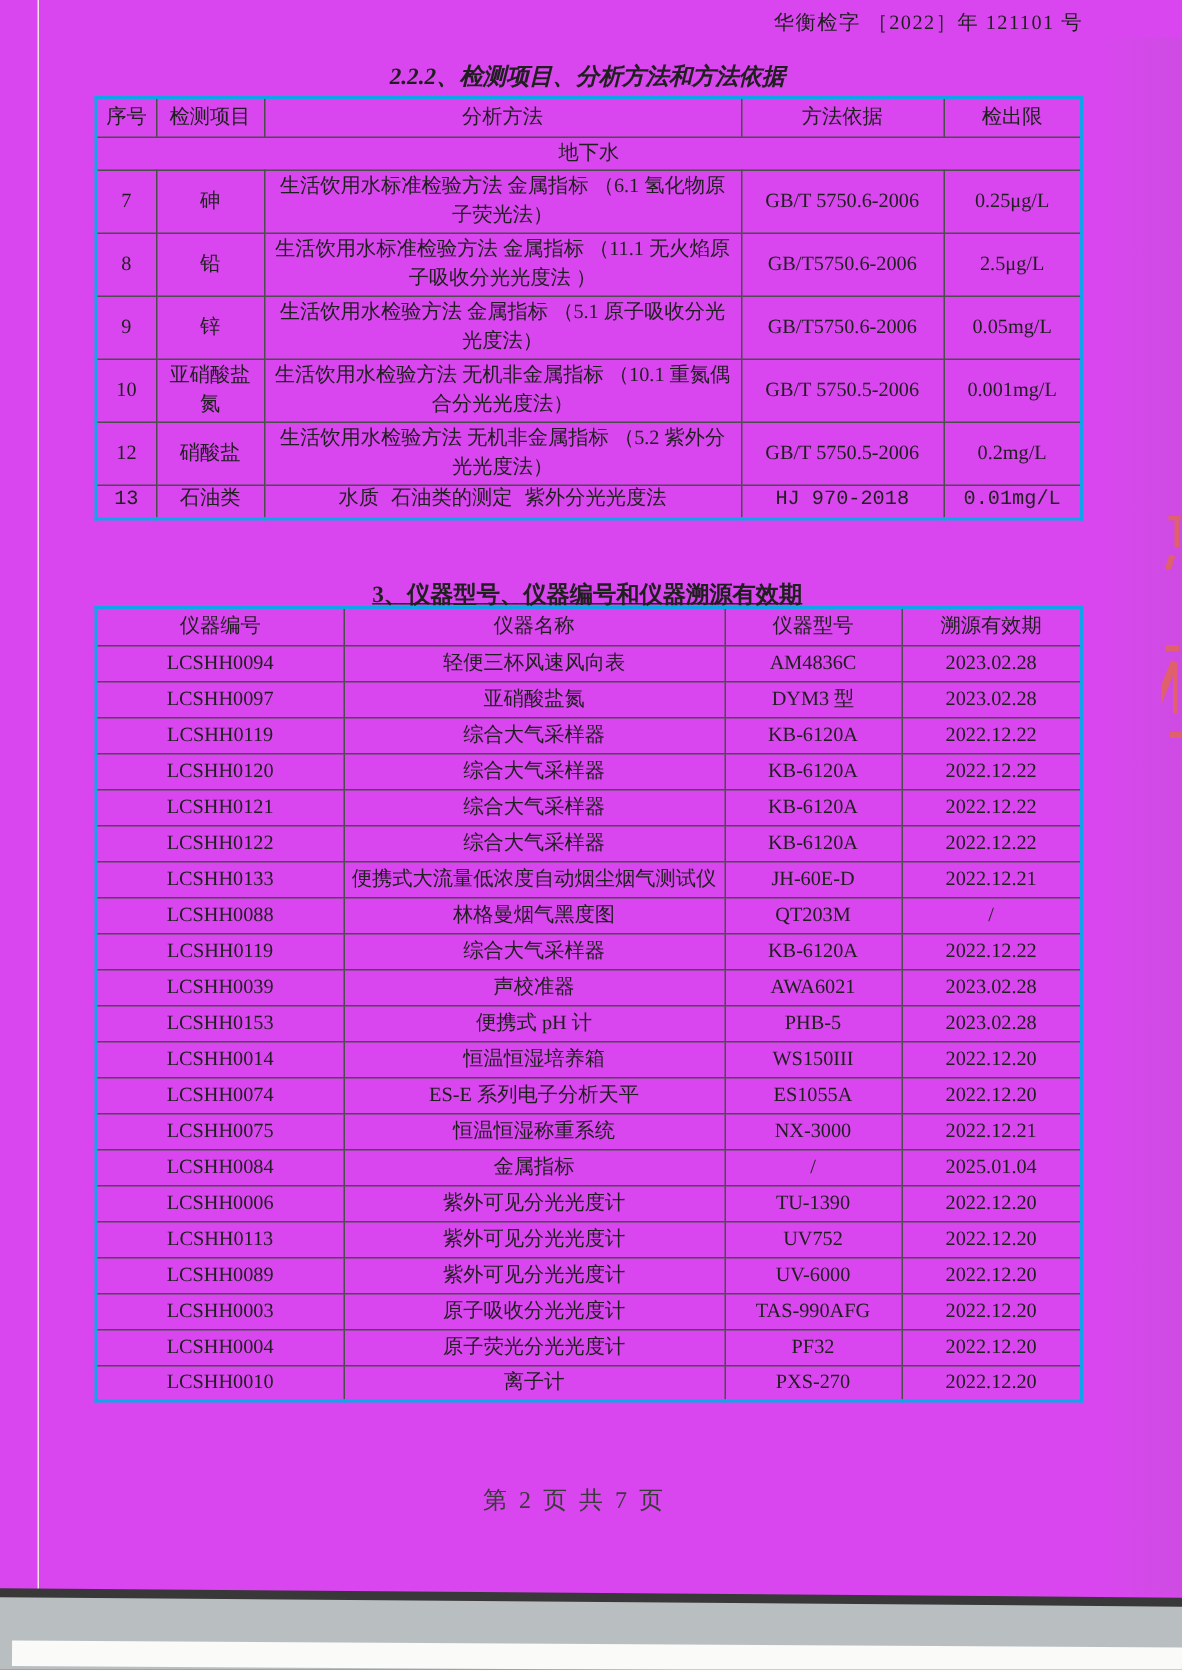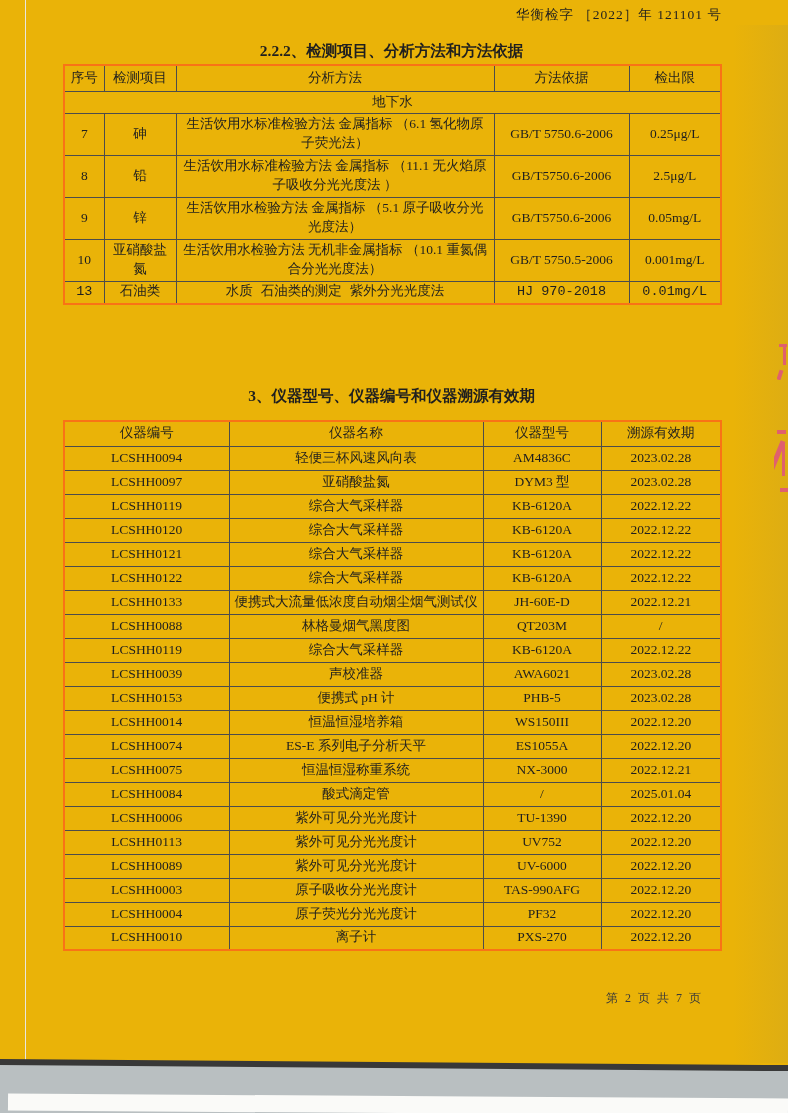--- a/index.html
+++ b/index.html
@@ -5,61 +5,61 @@
   * { margin:0; padding:0; box-sizing:border-box; }
   html,body { width:788px; height:1113px; overflow:hidden; }
   body {
     font-family:"Liberation Serif","DejaVu Serif",serif;
     background:#b9bfc1;
     position:relative;
     color:#1f1f1f;
   }
   .page {
     position:absolute; left:0; top:0; width:788px; height:1066px;
-    background:#eab308;
+    background:#d946ef;
   }
   .fold-line {
     position:absolute; left:25px; top:0; width:1px; height:1062px;
     background:#e9e6e0;
   }
   .edge-shadow {
     position:absolute; left:733px; top:25px; width:55px; height:1038px;
     background:linear-gradient(to right, rgba(255,255,255,0), rgba(110,122,116,0.10));
   }
   .doc-number {
     position:absolute; top:6px; left:0; width:722px;
     text-align:right; font-size:13.5px; letter-spacing:1px;
   }
   .section-title { position:absolute; left:63px; width:657px; text-align:center;
     font-weight:bold; font-size:15.5px; }
-  #title1 { top:41px; }
-  #title2 { top:386px; }
+  #title1 { top:41px;font-style:italic; }
+  #title2 { top:386px;text-decoration:underline; }
   table {
     position:absolute; left:63px; width:657px;
     border-collapse:collapse; table-layout:fixed;
     font-size:13.5px;
   }
   #table1 { top:64px; }
-  #table2 { top:420px; }
+  #table2 { top:404px; }
   td,th {
     border:1px solid #4c4c4c;
     text-align:center; vertical-align:middle;
     padding:1px 4px; font-weight:normal; line-height:1.4;
     overflow:hidden;
   }
-  table { border:2px solid #f97316; }
+  table { border:2px solid #0ea5e9; }
   #table1 tr.hdr { height:26px; }
   #table1 tr.grp { height:22px;padding-left:44px; }
   #table1 tr.r2  { height:42px; }
   #table1 tr.r1  { height:23px;font-family:Liberation Mono, monospace; }
   #table2 tr.hdr { height:25px; }
   #table2 tr     { height:24px; }
   .footer {
     position:absolute; top:990px; left:63px; width:640px;
-    text-align:right; font-size:12px; letter-spacing:2px; color:#3a3a3a;
+    text-align:center; font-size:16px; letter-spacing:2px; color:#3a3a3a;
   }
   
   .red-frag { position:absolute; right:0; overflow:hidden; }
   .red-frag i { position:absolute; background:#e0606e; display:block; }
   #frag1 { top:344px; width:11px; height:36px; }
   #frag1 i.a { left:2px; top:0; width:8px; height:3px; }
   #frag1 i.b { left:6px; top:3px; width:3px; height:18px; }
   #frag1 i.c { left:1px; top:26px; width:4px; height:10px; transform:rotate(18deg); }
   #frag2 { top:430px; width:14px; height:50px; }
   #frag2 i.a { left:3px; top:0; width:9px; height:4px; }
@@ -135,20 +135,27 @@
           <td>GB/T5750.6-2006</td>
           <td>0.05mg/L</td>
         </tr>
         <tr class="r2">
           <td>10</td>
           <td>亚硝酸盐氮</td>
           <td>生活饮用水检验方法 无机非金属指标 （10.1 重氮偶合分光光度法）</td>
           <td>GB/T 5750.5-2006</td>
           <td>0.001mg/L</td>
         </tr>
+        <tr class="r2">
+          <td>12</td>
+          <td>硝酸盐</td>
+          <td>生活饮用水检验方法 无机非金属指标 （5.2 紫外分光光度法）</td>
+          <td>GB/T 5750.5-2006</td>
+          <td>0.2mg/L</td>
+        </tr>
         <tr class="r1">
           <td>13</td>
           <td>石油类</td>
           <td>水质 石油类的测定 紫外分光光度法</td>
           <td>HJ 970-2018</td>
           <td>0.01mg/L</td>
         </tr>
       </tbody>
   </table>
 
@@ -250,21 +257,21 @@
           <td>2022.12.20</td>
         </tr>
         <tr>
           <td>LCSHH0075</td>
           <td>恒温恒湿称重系统</td>
           <td>NX-3000</td>
           <td>2022.12.21</td>
         </tr>
         <tr>
           <td>LCSHH0084</td>
-          <td>酸式滴定管</td>
+          <td>金属指标</td>
           <td>/</td>
           <td>2025.01.04</td>
         </tr>
         <tr>
           <td>LCSHH0006</td>
           <td>紫外可见分光光度计</td>
           <td>TU-1390</td>
           <td>2022.12.20</td>
         </tr>
         <tr>

